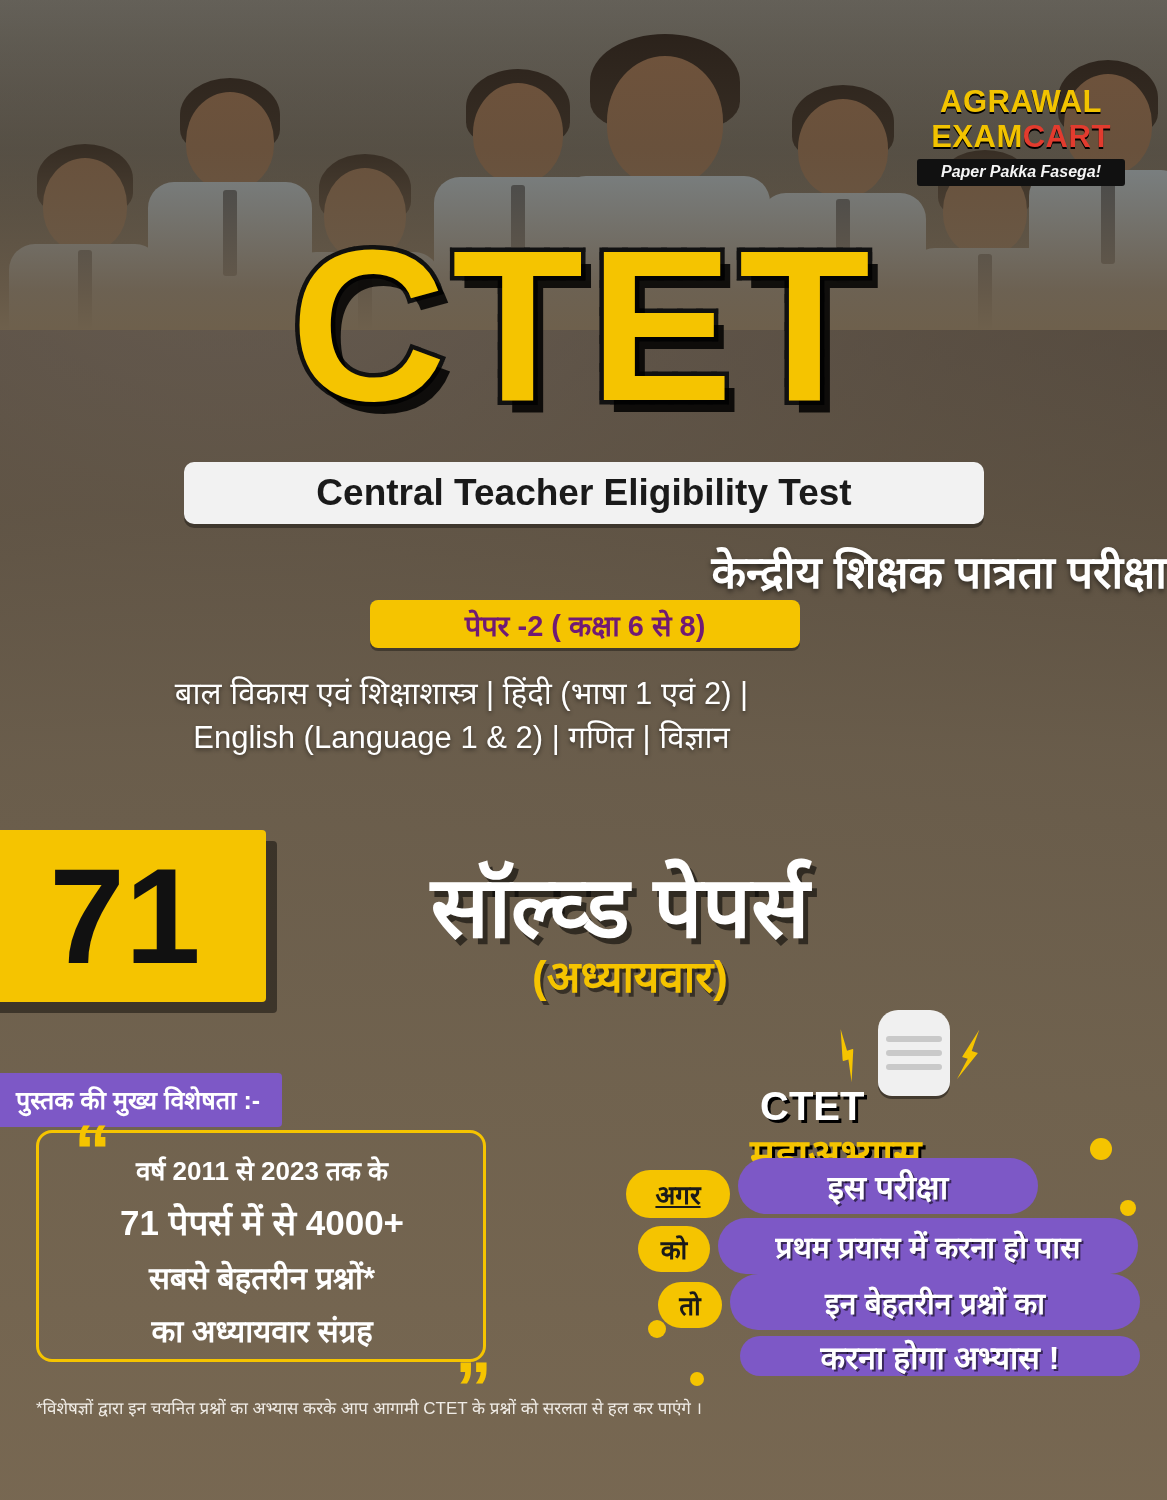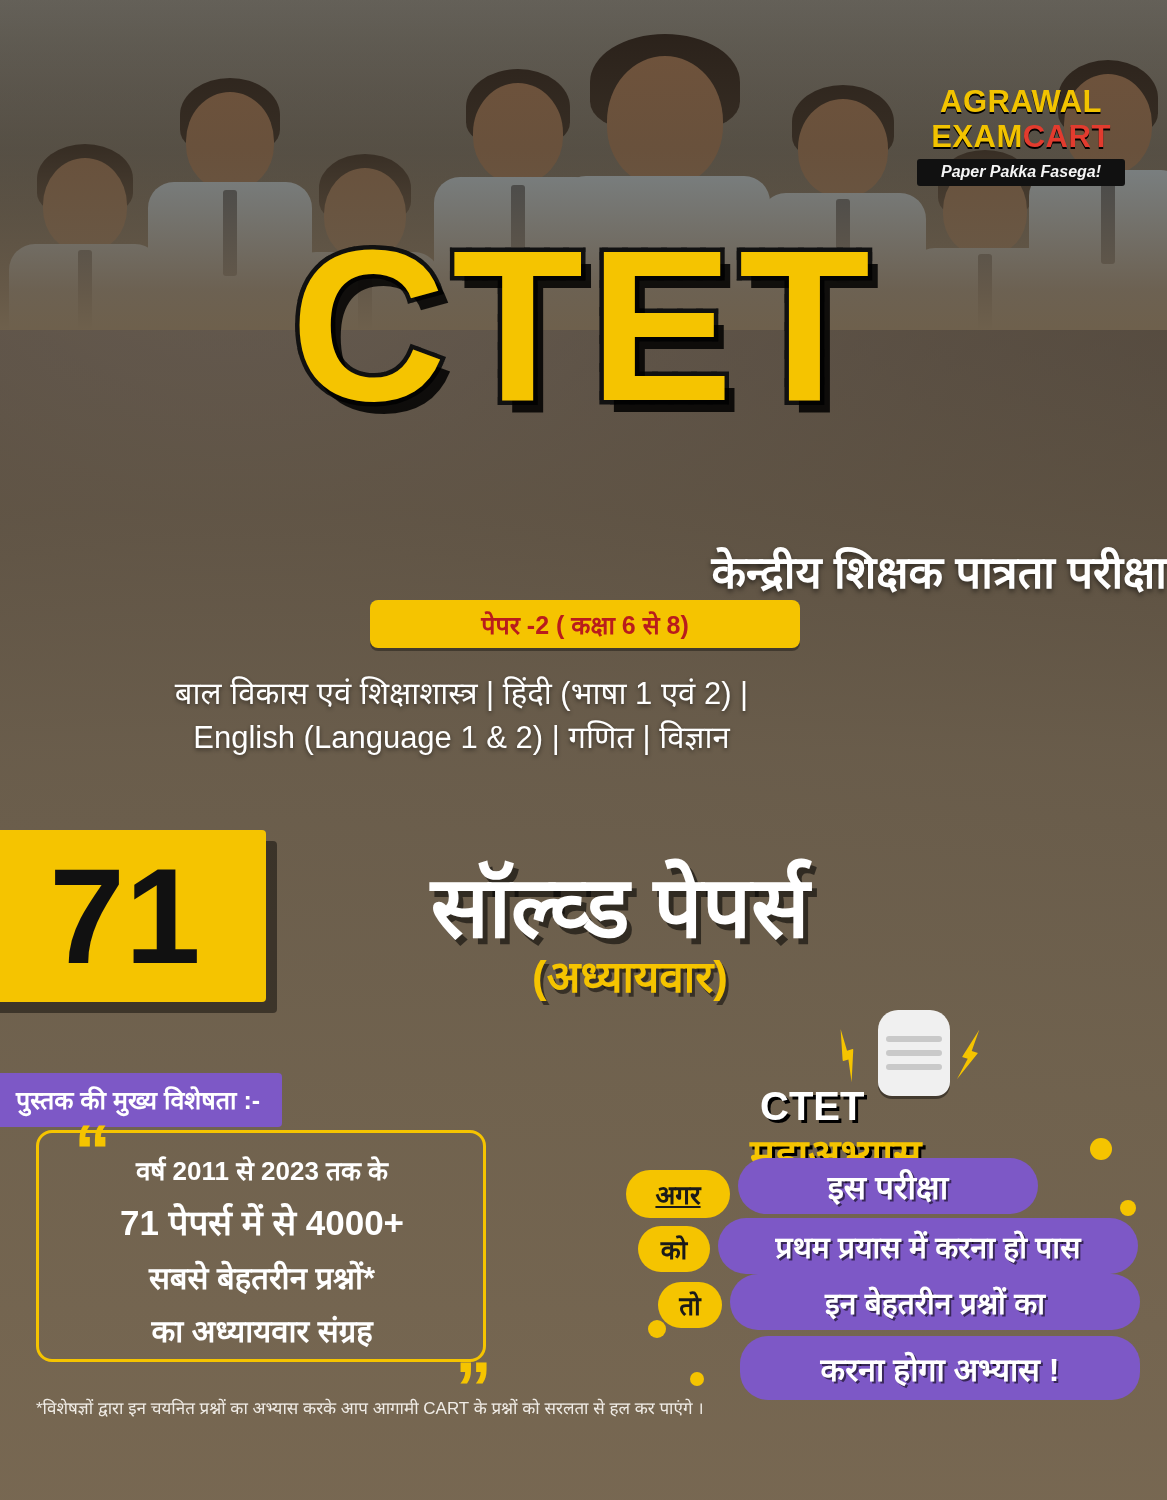--- a/index.html
+++ b/index.html
@@ -114,21 +114,21 @@
   }
 
   .paper-plate {
     position: absolute; top: 600px; left: 370px;
     width: 430px; height: 48px;
     background: #f5c400; border-radius: 8px;
     display: flex; align-items: center; justify-content: center;
     z-index: 8;
     box-shadow: 0 3px 0 rgba(0,0,0,.35);
   }
-  .paper-plate span { font-size: 25px; font-weight: 700; color: #b91c1c; }
+  .paper-plate span { font-size: 29px; font-weight: 700; color: #701a75; }
 
   .subjects {
     position: absolute; top: 672px; left: 0; width: 923px;
     text-align: center; z-index: 8;
     color: #fff; font-size: 31px; line-height: 1.42;
     text-shadow: 0 2px 4px rgba(0,0,0,.45);
   }
 
   
   .num-box {
@@ -229,21 +229,21 @@
           text-shadow: 2px 2px 0 rgba(0,0,0,.55); }
   .pill.purple { background: #7d58c6; }
   .pill.yellow { background: #f5c400; color: #1a1a1a; text-shadow: none; }
 
   .p-agar { top: 150px; left: 6px; width: 104px; height: 48px; font-size: 26px; text-decoration: underline; }
   .p-exam { top: 138px; left: 118px; width: 300px; height: 56px; font-size: 33px; }
   .p-ko   { top: 206px; left: 18px; width: 72px; height: 46px; font-size: 26px; }
   .p-line2{ top: 198px; left: 98px; width: 420px; height: 56px; font-size: 30px; }
   .p-to   { top: 262px; left: 38px; width: 64px; height: 46px; font-size: 26px; }
   .p-line3{ top: 254px; left: 110px; width: 410px; height: 56px; font-size: 30px; }
-  .p-line4{ top: 316px; left: 120px; width: 400px; height: 64px; font-size: 32px; }
+  .p-line4{ top: 316px; left: 120px; width: 400px; height: 40px; font-size: 32px; }
 
   .dot { position: absolute; background: #f5c400; border-radius: 50%; }
 </style>
 </head>
 <body>
 
 <div class="cover">
 
   <div class="photo-strip">
     <div class="bgroom"></div>
@@ -302,20 +302,23 @@
   <div class="brand">
     <div class="l1">AGRAWAL</div>
     <div class="l2"><span>EXAM</span><span class="red">CART</span></div>
     <div class="tag">Paper Pakka Fasega!</div>
   </div>
 
   <div class="ctet-title">
     <span class="word">CTET</span>
   </div>
 
+  <div class="subtitle-plate">
+    <span>Central Teacher Eligibility Test</span>
+  </div>
 
   <div class="hindi-title">केन्द्रीय शिक्षक पात्रता परीक्षा</div>
 
   <div class="paper-plate">
     <span>पेपर -2 ( कक्षा 6 से 8)</span>
   </div>
 
   <div class="subjects">
     <div>बाल विकास एवं शिक्षाशास्त्र | हिंदी (भाषा 1 एवं 2) |</div>
     <div>English (Language 1 &amp; 2) | गणित | विज्ञान</div>
@@ -331,21 +334,21 @@
   <div class="feat-box"></div>
   <div class="quote-open">“</div>
   <div class="quote-close">„</div>
   <div class="feat-lines">
     <div class="fl1">वर्ष 2011 से 2023 तक के</div>
     <div class="fl2">71 पेपर्स में से 4000+</div>
     <div class="fl3">सबसे बेहतरीन प्रश्नों*</div>
     <div class="fl4">का अध्यायवार संग्रह</div>
   </div>
 
-  <div class="footnote">*विशेषज्ञों द्वारा इन चयनित प्रश्नों का अभ्यास करके आप आगामी CART के प्रश्नों को सरलता से हल कर पाएंगे ।</div>
+  <div class="footnote">*विशेषज्ञों द्वारा इन चयनित प्रश्नों का अभ्यास करके आप आगामी CTET के प्रश्नों को सरलता से हल कर पाएंगे ।</div>
 
   <div class="promo">
     <div class="bolt l">
         <span></span>
       </div>
     <div class="bolt r">
         <span></span>
       </div>
     <div class="fist"></div>
 

